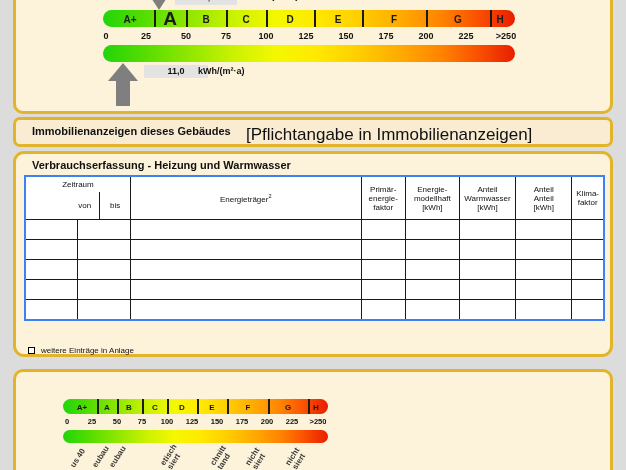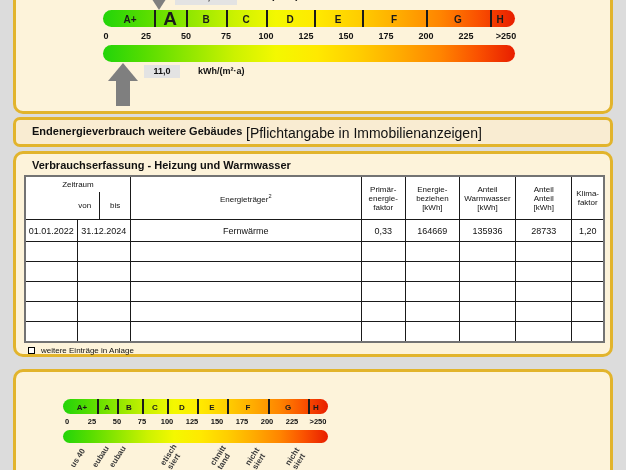--- a/index.html
+++ b/index.html
@@ -20,29 +20,29 @@
   .tick { position:absolute; transform:translateX(-50%); font-weight:bold; font-size:9px; color:#111; white-space:nowrap; }
   .tick.small { font-size:7.5px; }
 
   .valbox { position:absolute; background:#e3e3e3; text-align:center; font-weight:bold; }
   .arrow-down { position:absolute; width:0; height:0; border-left:11px solid transparent; border-right:11px solid transparent; border-top:17px solid #7f7f7f; }
   .arrow-up-head { position:absolute; width:0; height:0; border-left:15px solid transparent; border-right:15px solid transparent; border-bottom:18px solid #7f7f7f; }
   .arrow-up-stem { position:absolute; background:#7f7f7f; }
 
   
   #endbar-title { position:absolute; left:16px; top:5px; font-size:11px; font-weight:bold; }
-  #endbar-note  { position:absolute; left:230px; top:5px; font-size:14px; }
+  #endbar-note  { position:absolute; left:230px; top:5px; font-size:17px; }
   #endbar-val   { position:absolute; right:6px; top:2px; width:152px; height:21px; background:#e7e8f0;
                   font-size:10px; line-height:21px; text-align:right; padding-right:5px; }
 
   
   .sec-title { position:absolute; left:16px; top:5px; font-size:11px; font-weight:bold; }
   table { position:absolute; left:8px; top:21px; width:581px; border-collapse:collapse; table-layout:fixed; background:#fff; }
   th,td { border:1.5px solid #1a1a1a; font-weight:normal; overflow:hidden; }
-  table { border:2px solid #737373; }
+  table { border:2px solid #3b82f6; }
   th { font-size:8px; line-height:9px; text-align:center; vertical-align:middle; padding:1px; }
   td { font-size:9px; text-align:center; height:20px; padding:0 2px; }
   td.datarow { height:22px; }
   .zr-wrap { display:flex; flex-direction:column; height:42px; }
   .zr-top { height:15px; line-height:15px; }
   .zr-bot { flex:1; display:flex;margin-left:44px; }
   .zr-bot span { flex:1; display:flex; align-items:center; justify-content:center; }
   .zr-bot span:first-child { border-right:1.5px solid #1a1a1a; }
   #chkline { position:absolute; left:12px; top:192px; font-size:8px; display:flex; align-items:center; }
   #chkbox { display:inline-block; width:7px; height:7px; border:1.2px solid #000; background:#fff; margin-right:6px; }
@@ -97,32 +97,32 @@
       <span class="tick" style="left:370px">175</span>
       <span class="tick" style="left:410px">200</span>
       <span class="tick" style="left:450px">225</span>
       <span class="tick" style="left:490px">&gt;250</span>
     </div>
 
     <div class="gradbar" style="left:87px; top:54px; width:412px; height:17px;"></div>
 
     <div class="arrow-up-head" style="left:92px; top:72px;"></div>
     <div class="arrow-up-stem" style="left:100px; top:90px; width:14px; height:25px;"></div>
-    <div class="valbox" style="left:128px; top:74px; width:36px; height:13px; font-size:9px; line-height:13px;">
+    <div class="valbox" style="left:128px; top:74px; width:64px; height:13px; font-size:9px; line-height:13px;">
       <span>11,0</span>
     </div>
     <div style="position:absolute; left:182px; top:75px; font-size:9px; font-weight:bold;">kWh/(m²·a)</div>
   </div>
 
   <div class="goldbox" style="left:13px; top:117px; width:600px; height:30px; border-radius:7px; background:#f9ecd2;">
-    <div id="endbar-title">Endenergieverbrauch weitere Gebäudes</div>
+    <div id="endbar-title">Immobilienanzeigen dieses Gebäudes</div>
     <div id="endbar-note">[Pflichtangabe in Immobilienanzeigen]</div>
   </div>
 
-  <div class="goldbox" style="left:13px; top:151px; width:600px; height:206px;">
+  <div class="goldbox" style="left:13px; top:151px; width:600px; height:206px;border-radius:11px;">
     <div class="sec-title">Verbrauchserfassung - Heizung und Warmwasser</div>
 
     <table>
       <colgroup>
         <col style="width:52px">
           <col style="width:53px">
           <col style="width:230px">
           <col style="width:44px">
         <col style="width:54px">
           <col style="width:56px">
@@ -143,47 +143,37 @@
         <th>
           <span>Energieträger</span><sup>2</sup>
         </th>
         <th>
           <span>Primär-</span><br>
           <span>energie-</span><br>
           <span>faktor</span>
         </th>
         <th>
           <span>Energie-</span><br>
-          <span>beziehen</span><br>
+          <span>modellhaft</span><br>
           <span>[kWh]</span>
         </th>
         <th>
           <span>Anteil</span><br>
           <span>Warmwasser</span><br>
           <span>[kWh]</span>
         </th>
         <th>
           <span>Anteil</span><br>
           <span>Anteil</span><br>
           <span>[kWh]</span>
         </th>
         <th>
           <span>Klima-</span><br>
           <span>faktor</span>
         </th>
-      </tr>
-      <tr>
-        <td class="datarow">01.01.2022</td>
-        <td class="datarow">31.12.2024</td>
-        <td class="datarow">Fernwärme</td>
-        <td class="datarow">0,33</td>
-        <td class="datarow">164669</td>
-        <td class="datarow">135936</td>
-        <td class="datarow">28733</td>
-        <td class="datarow">1,20</td>
       </tr>
       <tr>
             <td></td>
             <td></td>
             <td></td>
             <td></td>
             <td></td>
             <td></td>
             <td></td>
             <td></td>

